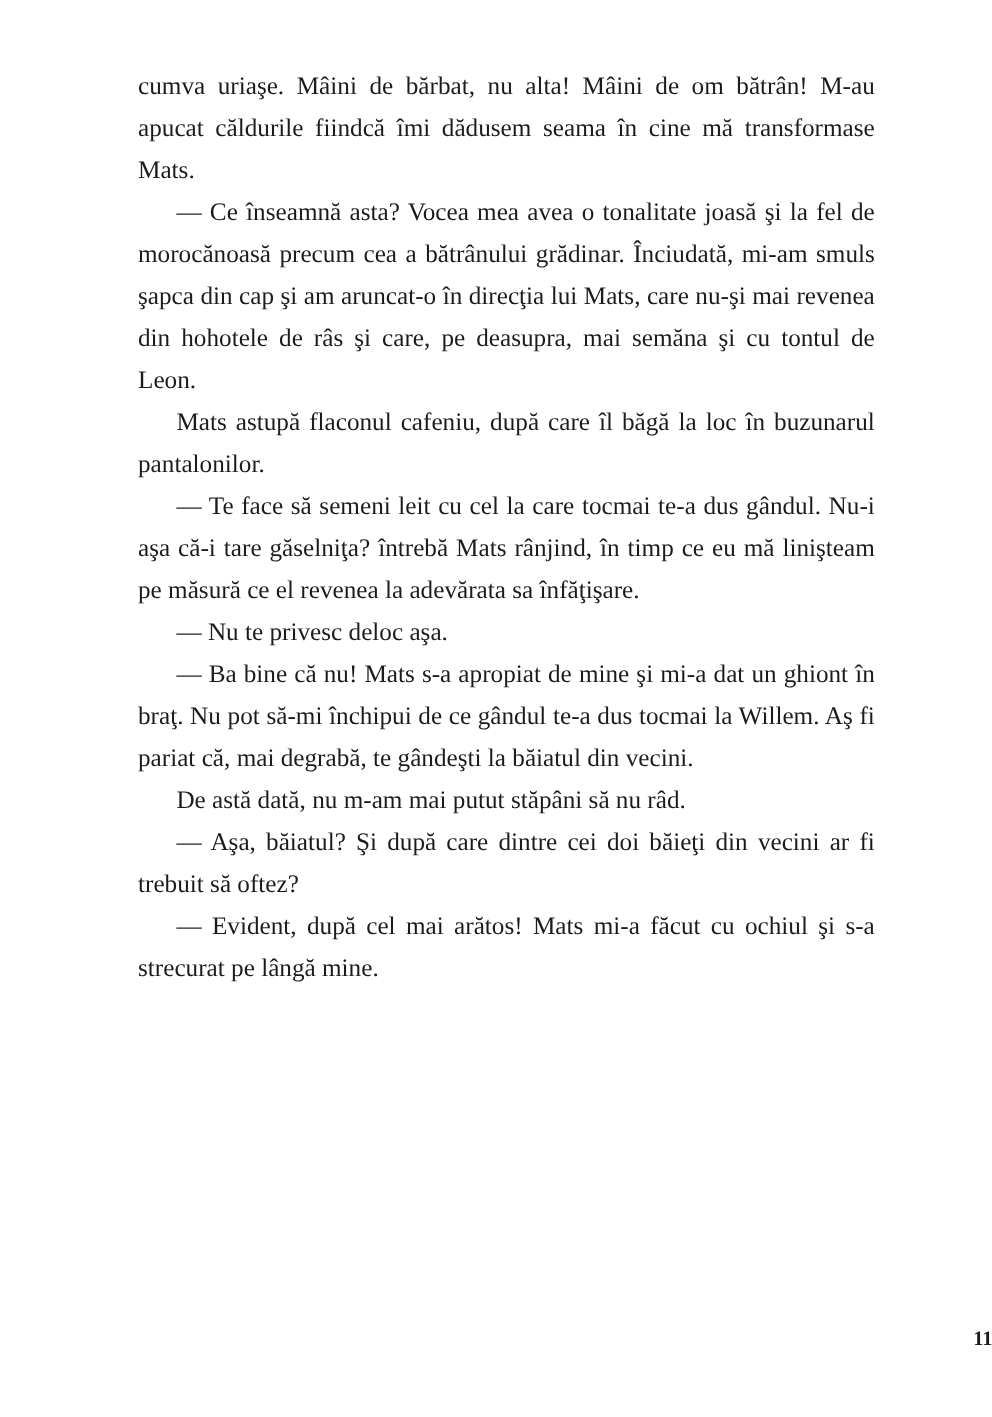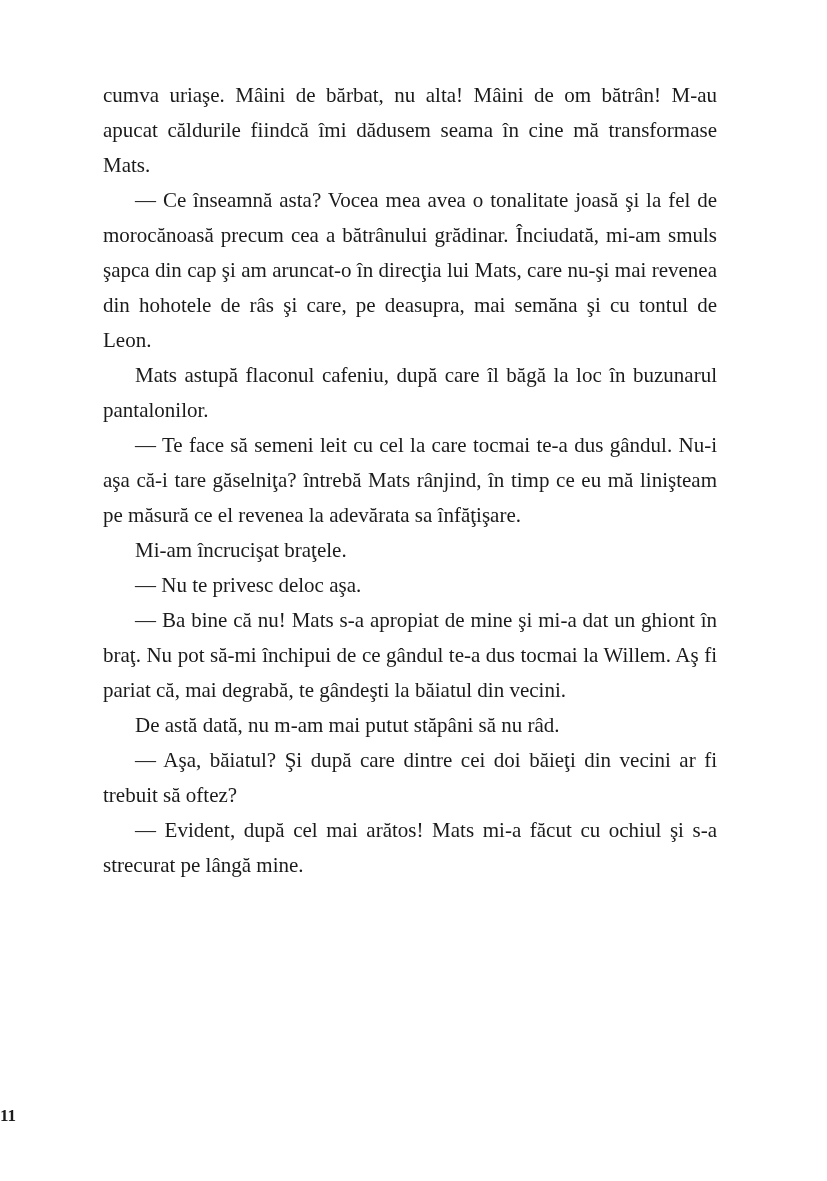--- a/index.html
+++ b/index.html
@@ -8,58 +8,56 @@
     position: relative;
     width: 827px;
     height: 1181px;
     background: #ffffff;
     font-family: "Liberation Serif", serif;
     color: #1b1b1b;
     overflow: hidden;
   }
   .text-block {
     position: absolute;
-    left: 103px;
+    left: 115px;
     top: 54px;
     width: 614px;
     font-size: 21px;
     line-height: 35px;
     text-align: justify;
-    margin-top: 24px;
   }
   .text-block p {
     text-indent: 32px;
   }
   .text-block p.no-indent {
     text-indent: 0;
   }
   .text-block em {
     font-style: italic;
   }
   .page-number {
     position: absolute;
     left: 0;
     right: 0;
     top: 1106px;
-    text-align: left;
+    text-align: right;
     font-size: 17px;
     font-weight: bold;
     color: #1b1b1b;
   }
 </style>
 </head>
 <body>
 
 <div class="page">
   <div class="text-block">
     <p class="no-indent">cumva uriaşe. Mâini de bărbat, nu alta! Mâini de om bătrân! M-au apucat căldurile fiindcă îmi dădusem seama în cine mă transformase Mats.</p>
     <p>— Ce înseamnă asta? Vocea mea avea o tonalitate joasă şi la fel de morocănoasă precum cea a bătrânului grădinar. Înciudată, mi-am smuls şapca din cap şi am aruncat-o în direcţia lui Mats, care nu-şi mai revenea din hohotele de râs şi care, pe deasupra, mai semăna şi cu tontul de Leon.</p>
     <p>Mats astupă flaconul cafeniu, după care îl băgă la loc în buzunarul pantalonilor.</p>
     <p>— Te face să semeni leit cu cel la care tocmai te-a dus gândul. Nu-i aşa că-i tare găselniţa? întrebă Mats rânjind, în timp ce eu mă linişteam pe măsură ce el revenea la adevărata sa înfăţişare.</p>
-    <p>Mi-am încrucişat braţele.</p>
     <p>— Nu te privesc deloc aşa.</p>
     <p>— Ba bine că nu! Mats s-a apropiat de mine şi mi-a dat un ghiont în braţ. Nu pot să-mi închipui de ce gândul te-a dus tocmai la Willem. Aş fi pariat că, mai degrabă, te gândeşti la băiatul din vecini.</p>
     <p>De astă dată, nu m-am mai putut stăpâni să nu râd.</p>
     <p>— Aşa, băiatul? Şi după care dintre cei doi băieţi din vecini ar fi trebuit să oftez?</p>
     <p>— Evident, după cel mai arătos! Mats mi-a făcut cu ochiul şi s-a strecurat pe lângă mine.</p>
   </div>
   <div class="page-number">11</div>
 </div>
 
 </body></html>

